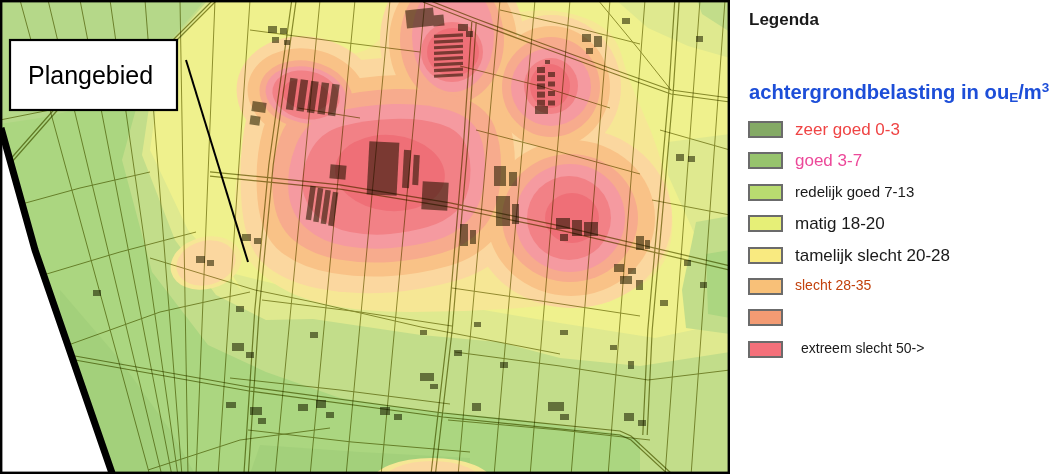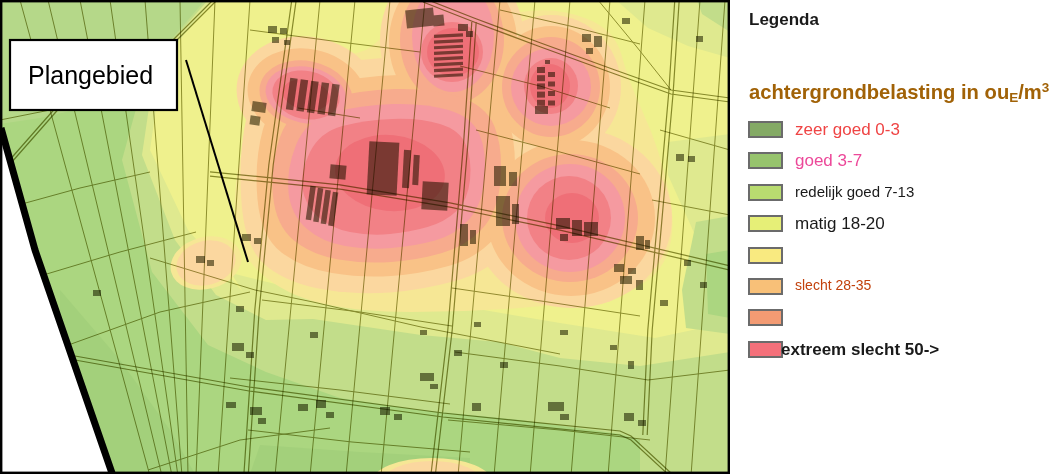--- a/index.html
+++ b/index.html
@@ -235,28 +235,29 @@
 <line x1="186" y1="60" x2="248" y2="262" stroke="#000000" stroke-width="2"></line>
 
 <rect x="10" y="40" width="167" height="70" fill="#ffffff" stroke="#000000" stroke-width="2.2"></rect>
 
 <text x="28" y="84" font-family="Liberation Sans, sans-serif" font-size="25" fill="#000000">Plangebied</text>
   </svg>
 
   <div style="position:absolute;left:749px;top:10px;font-size:17px;font-weight:bold;color:#1a1a1a;">Legenda</div>
 
 
-  <div style="position:absolute;left:749px;top:80px;font-size:20.2px;font-weight:bold;color:#a16207;">achtergrondbelasting in ou<span style="font-size:13.5px;vertical-align:-3px;">E</span>/m<span style="font-size:13.5px;vertical-align:7px;">3</span></div>
+  <div style="position:absolute;left:749px;top:80px;font-size:20.2px;font-weight:bold;color:#1d4ed8;">achtergrondbelasting in ou<span style="font-size:13.5px;vertical-align:-3px;">E</span>/m<span style="font-size:13.5px;vertical-align:7px;">3</span></div>
 <div style="position:absolute;left:748px;top:121px;width:35px;height:17px;background:#84aa65;border:2.4px solid #6b6b6b;box-sizing:border-box;"></div>
     <div style="position:absolute;left:795px;top:120px;font-size:17px;color:#ef4444;">zeer goed 0-3</div>
 <div style="position:absolute;left:748px;top:152px;width:35px;height:17px;background:#97c46d;border:2.4px solid #6b6b6b;box-sizing:border-box;"></div>
     <div style="position:absolute;left:795px;top:151px;font-size:17px;color:#ec4899;">goed 3-7</div>
 <div style="position:absolute;left:748px;top:184px;width:35px;height:17px;background:#b9dc70;border:2.4px solid #6b6b6b;box-sizing:border-box;"></div>
     <div style="position:absolute;left:795px;top:183px;font-size:15px;color:#1a1a1a;">redelijk goed 7-13</div>
 <div style="position:absolute;left:748px;top:215px;width:35px;height:17px;background:#e6ef77;border:2.4px solid #6b6b6b;box-sizing:border-box;"></div>
     <div style="position:absolute;left:795px;top:214px;font-size:17px;color:#1a1a1a;">matig 18-20</div>
 <div style="position:absolute;left:748px;top:247px;width:35px;height:17px;background:#f9ea80;border:2.4px solid #6b6b6b;box-sizing:border-box;"></div>
+    <div style="position:absolute;left:795px;top:246px;font-size:17px;color:#1a1a1a;">tamelijk slecht 20-28</div>
 <div style="position:absolute;left:748px;top:278px;width:35px;height:17px;background:#f8c078;border:2.4px solid #6b6b6b;box-sizing:border-box;"></div>
     <div style="position:absolute;left:795px;top:277px;font-size:14px;color:#c2410c;">slecht 28-35</div>
 <div style="position:absolute;left:748px;top:309px;width:35px;height:17px;background:#f39b73;border:2.4px solid #6b6b6b;box-sizing:border-box;"></div>
 <div style="position:absolute;left:748px;top:341px;width:35px;height:17px;background:#f4707a;border:2.4px solid #6b6b6b;box-sizing:border-box;"></div>
-    <div style="position:absolute;left:781px;top:340px;font-size:17px;color:#1a1a1a;font-weight:bold;">extreem slecht 50-&gt;</div>
+    <div style="position:absolute;left:801px;top:340px;font-size:14px;color:#1a1a1a;">extreem slecht 50-&gt;</div>
 </div>
 
 </body></html>

